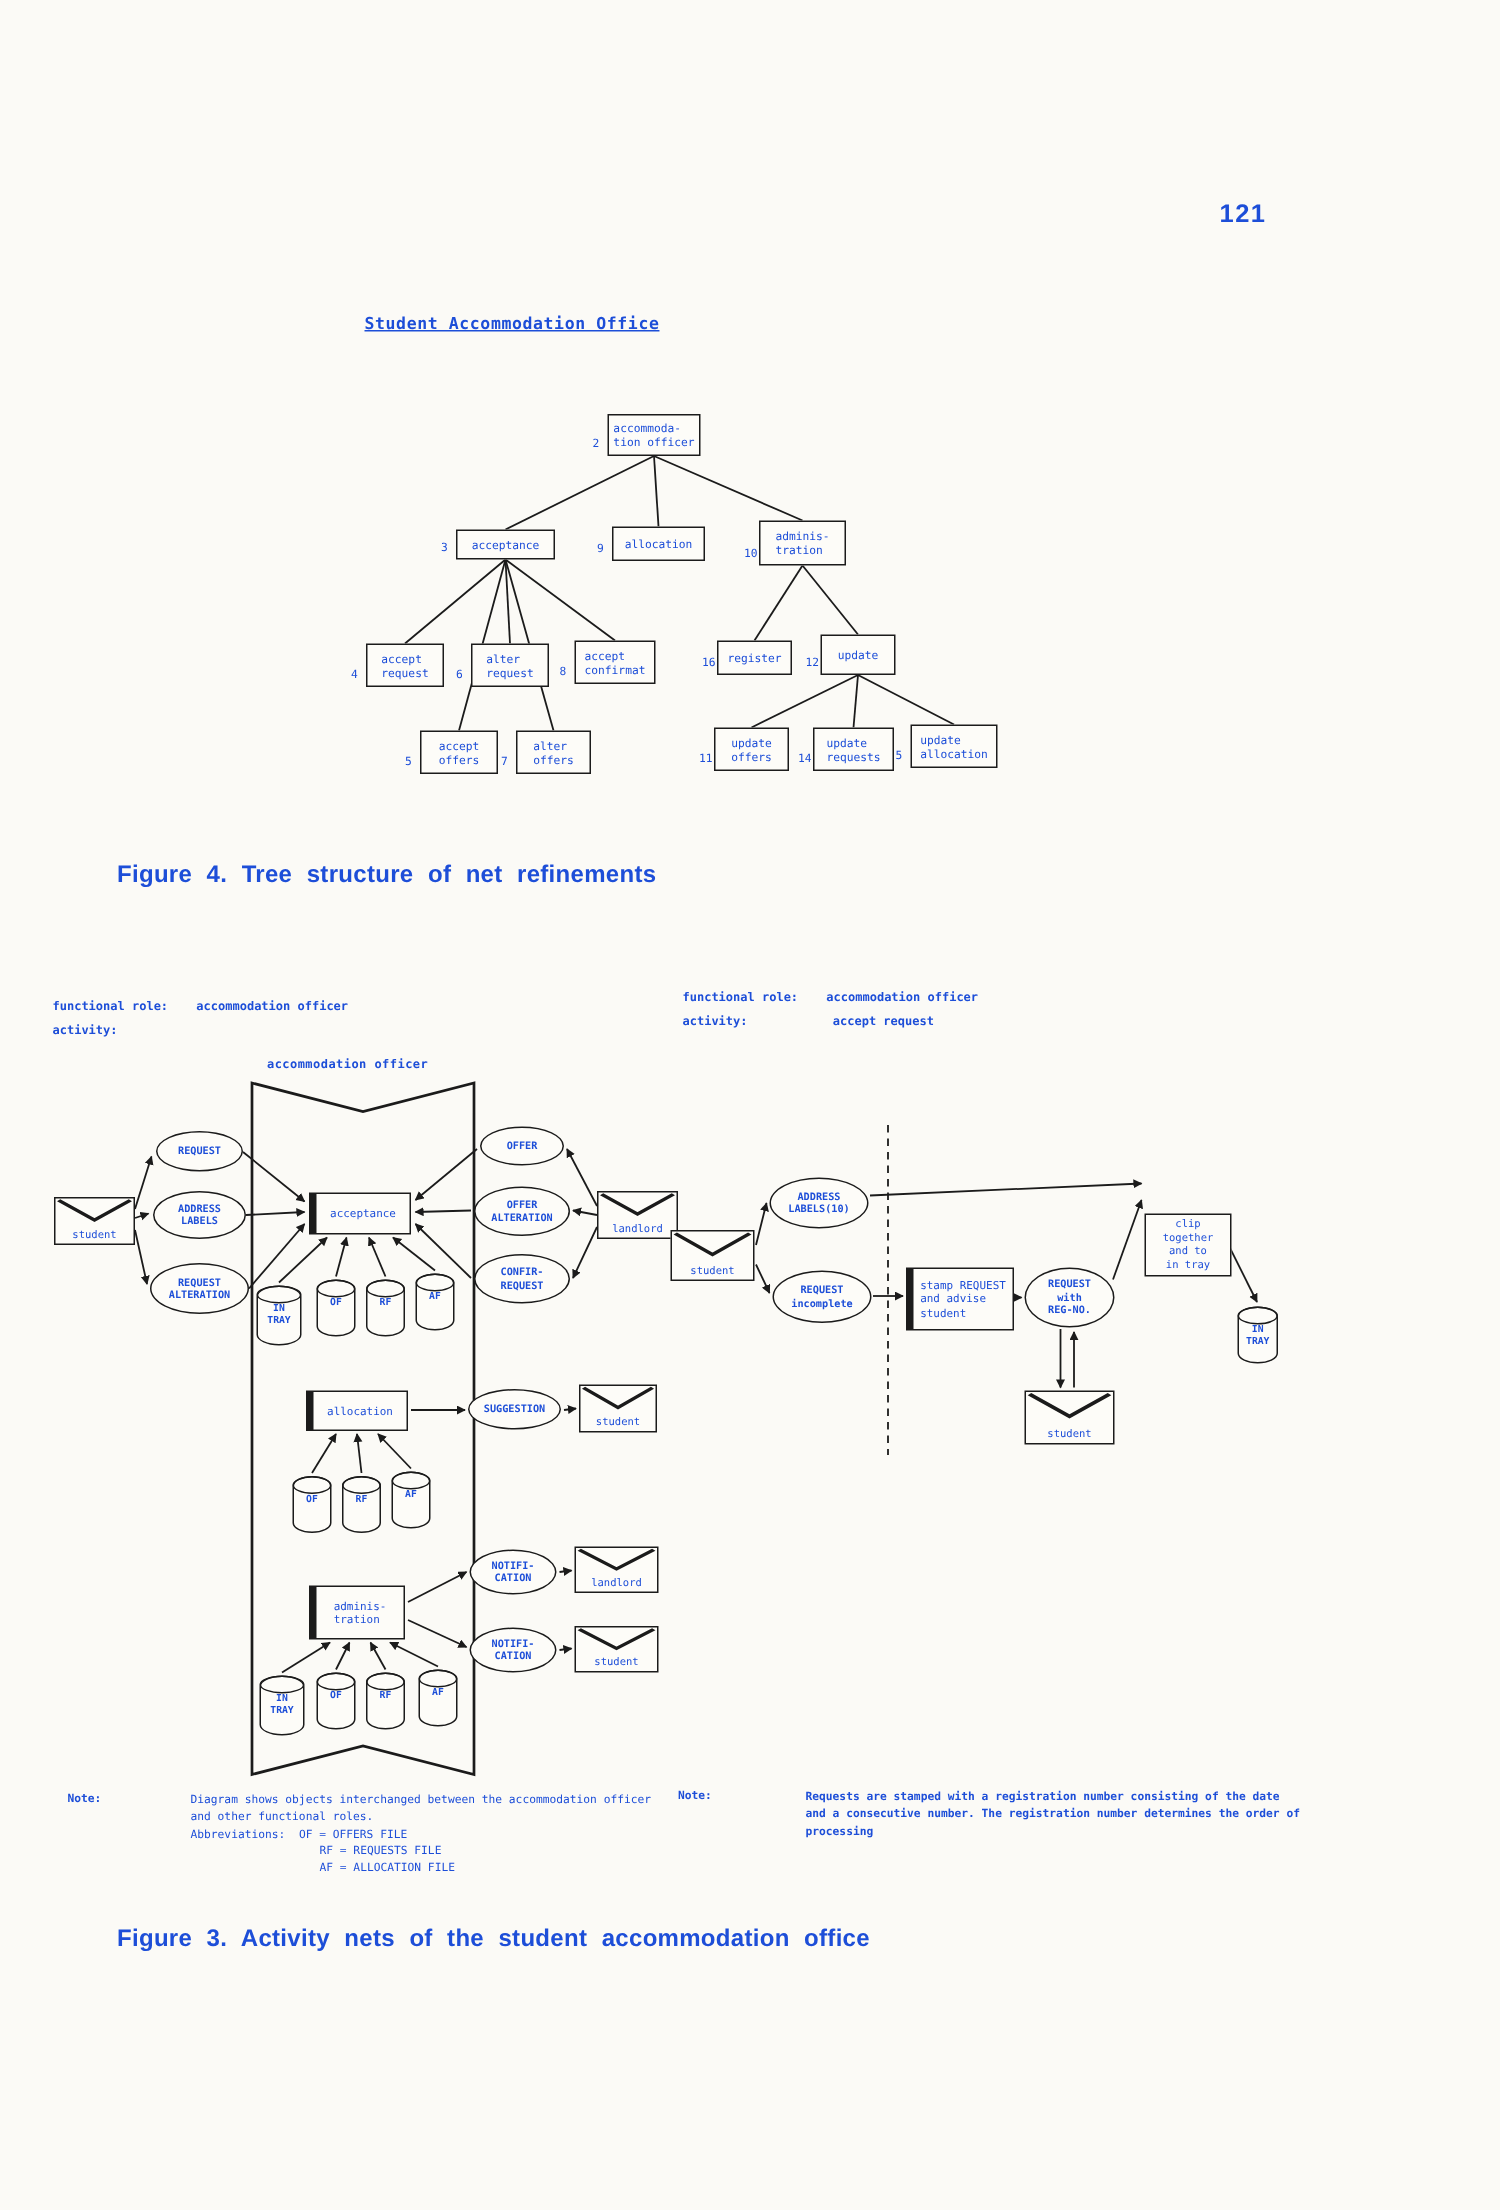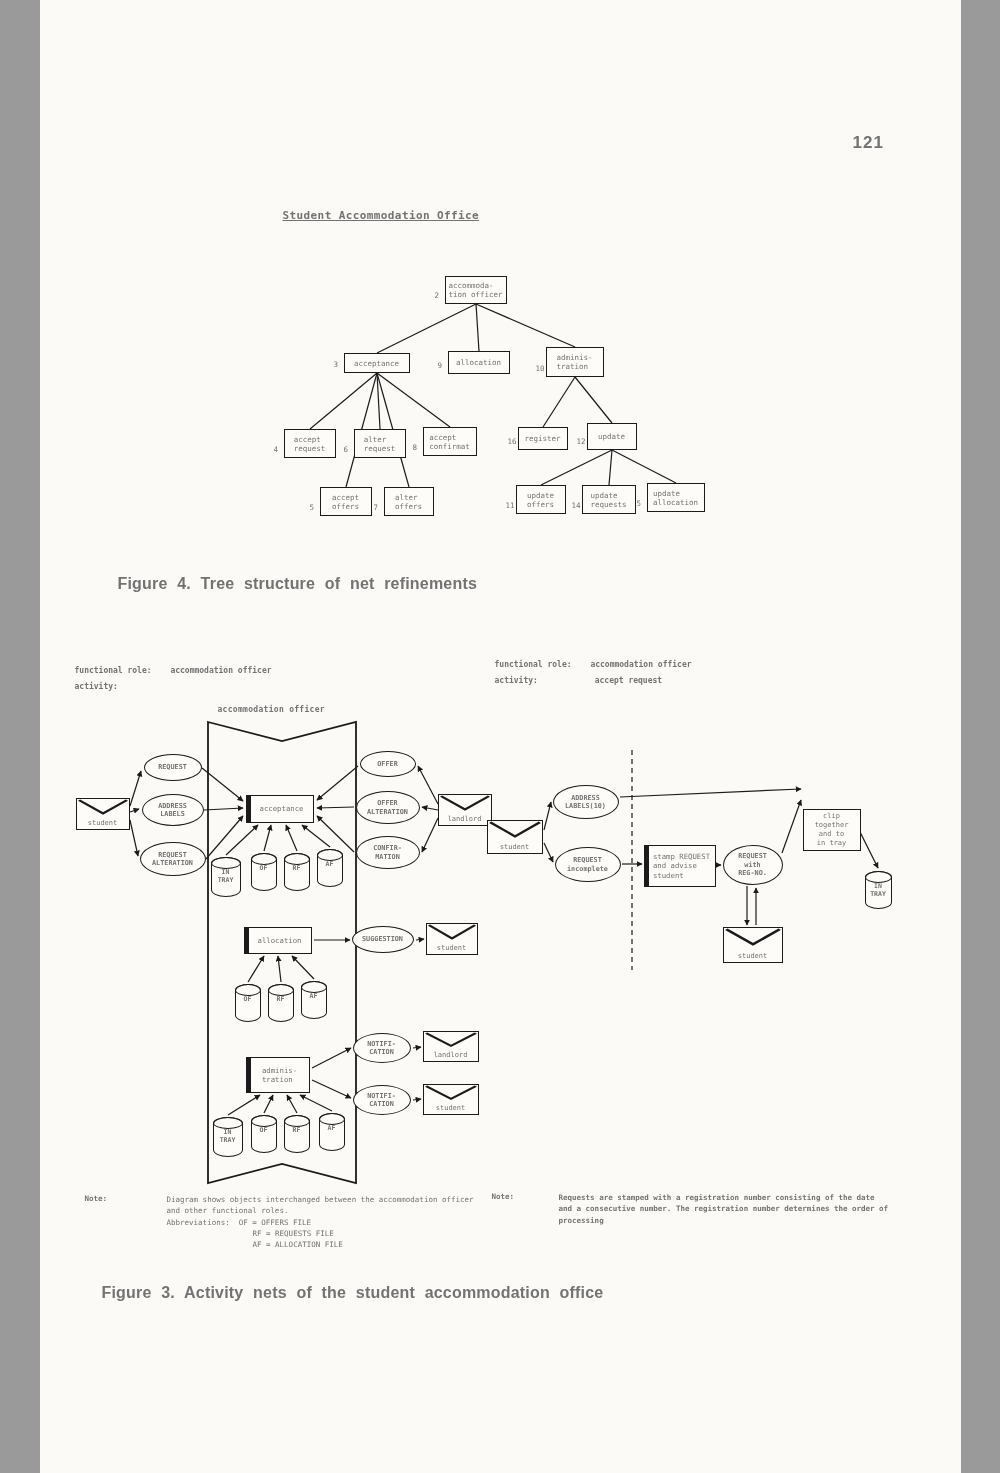--- a/index.html
+++ b/index.html
@@ -1,19 +1,19 @@
 <!DOCTYPE html>
 <html><head>
 <meta charset="utf-8">
 <style>
   * { margin:0; padding:0; box-sizing:border-box; }
   html,body { background:#9a9a9a; }
   .page {
-    position:relative; width:921px; height:1473px;
-    background:#fbfaf6; color:#737373;
+    position:relative; width:1000px; height:1473px;
+    background:#fbfaf6; color:#1d4ed8;
     font-family:"DejaVu Sans Mono", monospace;
     overflow:hidden; margin:0 auto;
   }
   .abs { position:absolute; }
   .pageno { font:bold 17px "Liberation Sans", sans-serif; letter-spacing:1px; }
   .doc-heading { font-weight:bold; font-size:11px; text-decoration:underline; letter-spacing:0.4px; }
   .caption { font-family:"Liberation Sans", sans-serif; font-size:16px; font-weight:700; word-spacing:5px; letter-spacing:0.2px; }
 
   .tnode {
     border:1.6px solid #1b1b1b; background:#fdfcf8;
@@ -251,21 +251,21 @@
   </div>
   <div class="abs ellipse" style="left:320px; top:751px; width:56px; height:26px;">
     <span>OFFER</span>
   </div>
   <div class="abs ellipse" style="left:316px; top:791px; width:64px; height:33px;">
     <span>OFFER
 ALTERATION</span>
   </div>
   <div class="abs ellipse" style="left:316px; top:836px; width:64px; height:33px;">
     <span>CONFIR-
-MATION</span>
+REQUEST</span>
   </div>
   <div class="abs envelope" style="left:398px; top:794px; width:54px; height:32px;">
     <svg viewBox="0 0 100 100" preserveAspectRatio="none">
         <path d="M4,4 L50,48 L96,4" fill="none" stroke="#1b1b1b" stroke-width="6"></path>
       </svg>
     <span class="env-label">landlord</span>
   </div>
 
   <div class="abs actbox" style="left:204px; top:927px; width:68px; height:27px;">
     <span>allocation</span>
@@ -382,17 +382,17 @@
     <div>Diagram shows objects interchanged between the accommodation officer</div>
     <div>and other functional roles.</div>
     <div>
       <span>Abbreviations:</span>&nbsp;&nbsp;<span>OF = OFFERS FILE</span>
     </div>
     <div class="indent">RF = REQUESTS FILE</div>
     <div class="indent">AF = ALLOCATION FILE</div>
   </div>
 
   <div class="abs note-label" style="left:452px; top:1192px;">Note:</div>
-  <div class="abs note" style="left:487px; top:1192px; width:330px; font-weight:bold;">Requests are stamped with a registration number consisting of the date and a consecutive number. The registration number determines the order of processing</div>
-
-  <div class="abs caption" style="left:62px; top:1284px;">Figure 3. Activity nets of the student accommodation office</div>
+  <div class="abs note" style="left:505px; top:1192px; width:330px; font-weight:bold;">Requests are stamped with a registration number consisting of the date and a consecutive number. The registration number determines the order of processing</div>
+
+  <div class="abs caption" style="left:78px; top:1284px;">Figure 3. Activity nets of the student accommodation office</div>
 
 </div>
 
 </body></html>

